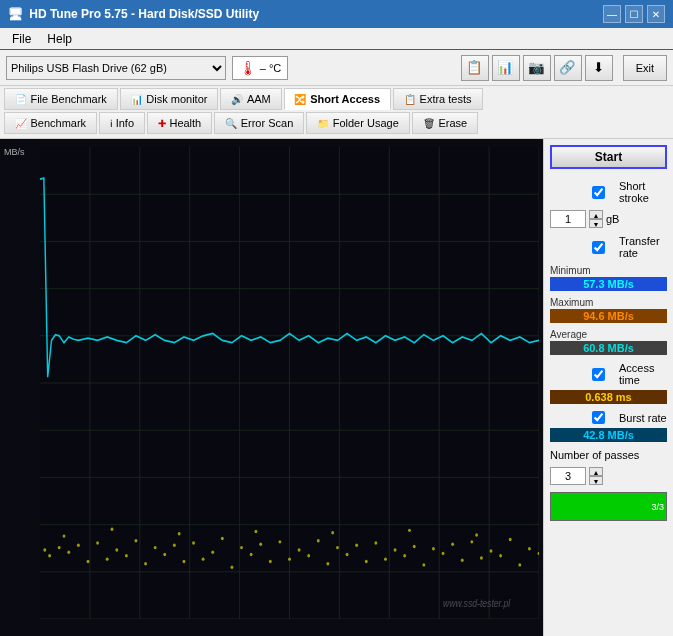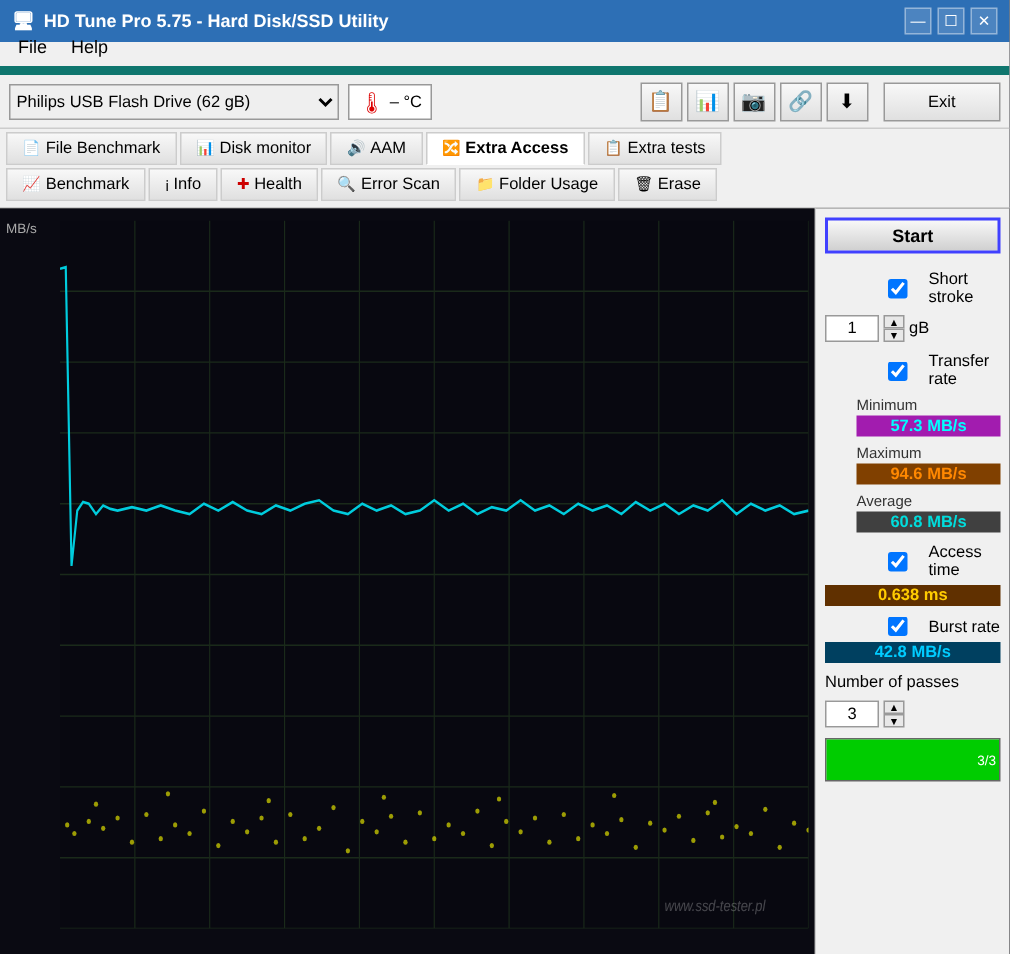--- a/index.html
+++ b/index.html
@@ -26,23 +26,23 @@
     .title-bar-right { display: flex; gap: 4px; }
     .title-btn {
       width: 18px; height: 18px; border: 1px solid rgba(255,255,255,0.4);
       background: rgba(255,255,255,0.15); color: white; cursor: pointer;
       display: flex; align-items: center; justify-content: center; font-size: 10px;
     }
 
     
     .menu-bar {
       background: #f0f0f0;
-      border-bottom: 6px solid #0f766e;
-      display: flex;
-      align-items: flex-end;
+      border-bottom: 1px solid #0f766e;
+      display: flex;
+      align-items: center;
       padding: 4px 4px;
       height: 22px;
     }
     .menu-item {
       padding: 2px 8px;
       cursor: pointer;
       font-size: 12px;
     }
 
     
@@ -61,21 +61,21 @@
       font-size: 11px;
       border: 1px solid #999;
     }
     .temp-display {
       display: flex; align-items: center; gap: 3px;
       border: 1px solid #999; padding: 2px 6px; background: white;
       height: 24px; font-size: 11px;
     }
     .temp-icon { color: #d00; font-size: 14px; }
     .exit-btn {
-      height: 26px; padding: 2px 29px; border: 1px solid #999;
+      height: 26px; padding: 2px 12px; border: 1px solid #999;
       background: linear-gradient(to bottom, #f8f8f8, #e0e0e0);
       cursor: pointer; font-size: 11px;
     }
     .device-icons { display: flex; gap: 3px; margin-left: auto; margin-right: 4px; }
     .device-icon-btn {
       width: 28px; height: 26px; border: 1px solid #999;
       background: linear-gradient(to bottom, #f8f8f8, #e0e0e0);
       cursor: pointer; display: flex; align-items: center; justify-content: center;
     }
 
@@ -145,25 +145,25 @@
     .checkbox-row { display: flex; align-items: center; gap: 14px; font-size: 11px; margin-top: 3px; margin-left: 42px; }
     .spin-row { display: flex; align-items: center; gap: 3px; font-size: 11px; margin-top: 2px; }
     .spin-input {
       width: 36px; height: 18px; border: 1px solid #999;
       font-size: 11px; text-align: center;
     }
     .spin-btns { display: flex; flex-direction: column; }
     .spin-btn { width: 14px; height: 9px; border: 1px solid #999; font-size: 7px; cursor: pointer; text-align: center; background: #e8e8e8; line-height: 9px; }
 
     .stat-bar {
-      display: flex; flex-direction: column; gap: 1px; margin-top: 2px; margin-left: 21px;
+      display: flex; flex-direction: column; gap: 1px; margin-top: 2px;
     }
     .stat-label { font-size: 10px; color: #333; }
     .stat-value {
-      background: #a21caf;
+      background: #1d4ed8;
       color: #00ffff;
       font-size: 11px;
       font-weight: bold;
       text-align: center;
       padding: 1px 4px;
     }
     .stat-value.orange { background: #804000; color: #ff8800; }
     .stat-value.cyan { background: #404040; color: #00dddd; }
     .stat-value.access { background: #603000; color: #ffcc00; }
     .stat-value.burst { background: #004060; color: #00ccff; }
@@ -240,21 +240,21 @@
     <div class="tab-item">
       <span class="tab-icon">📊</span>
       <span>Disk monitor</span>
     </div>
     <div class="tab-item">
       <span class="tab-icon">🔊</span>
       <span>AAM</span>
     </div>
     <div class="tab-item active">
       <span class="tab-icon">🔀</span>
-      <span>Extra Access</span>
+      <span>Short Access</span>
     </div>
     <div class="tab-item">
       <span class="tab-icon">📋</span>
       <span>Extra tests</span>
     </div>
   </div>
   <div class="tabs-row">
     <div class="tab-item">
       <span class="tab-icon">📈</span>
       <span>Benchmark</span>

